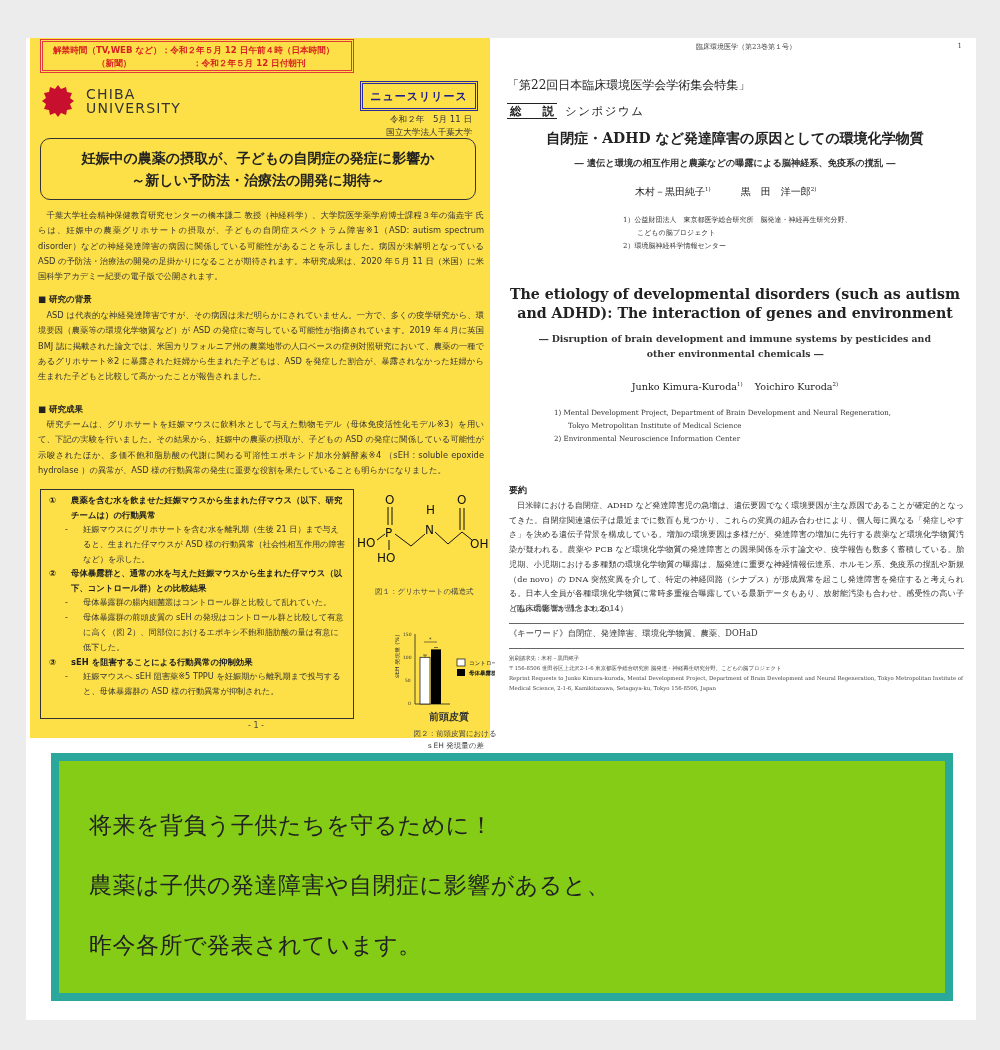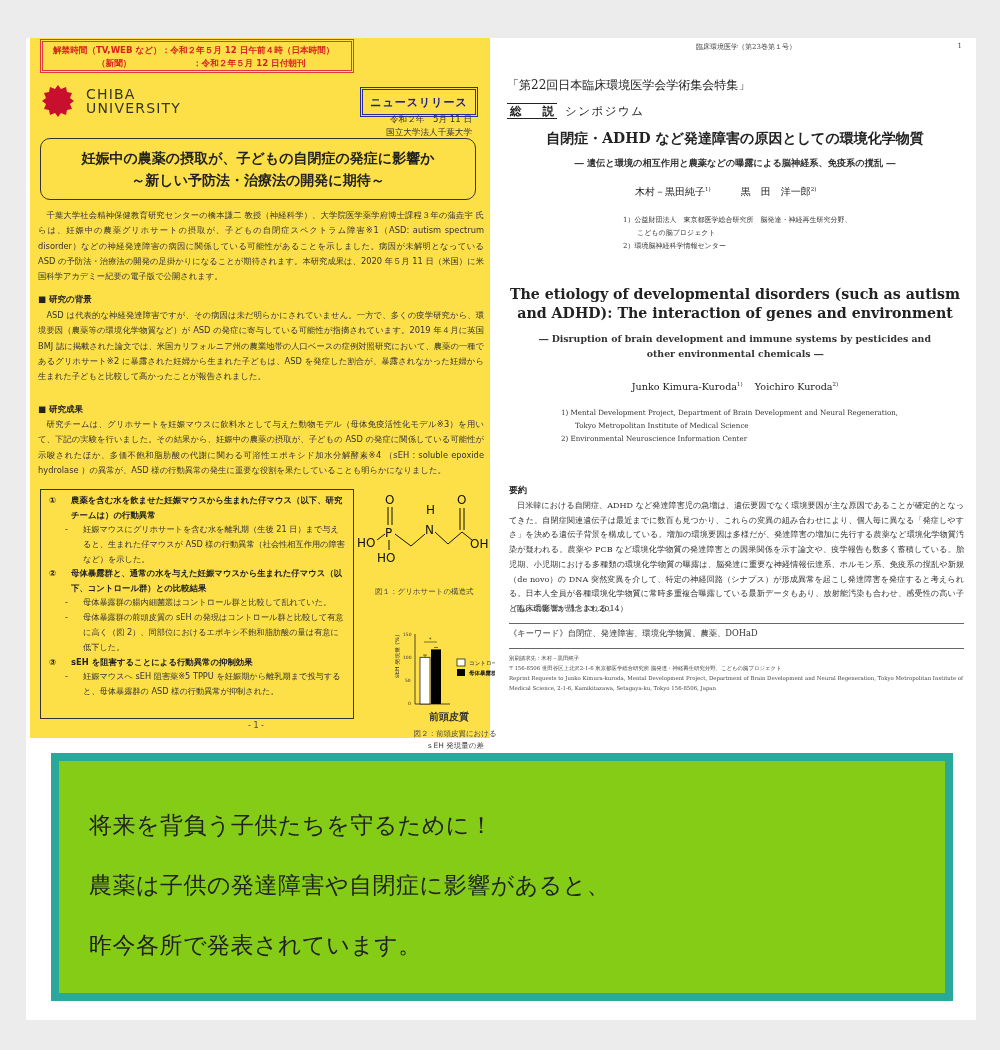--- a/index.html
+++ b/index.html
@@ -14,21 +14,21 @@
              border: 3px double #e03a3a; padding: 2px 0 0 10px; }
   .embargo .row { font-size: 8.6px; font-weight: bold; color: #d82020; line-height: 13px; white-space: nowrap; }
   .embargo .row span.lbl { display: inline-block; }
   .embargo .row2 span.lbl { display: inline-block; width: 140px; padding-left: 44px; }
 
   .logo { position: absolute; left: 12px; top: 47px; display: flex; align-items: center; }
   .logo .mark { width: 32px; height: 32px; }
   .logo .txt { margin-left: 12px; font-family: "DejaVu Sans", sans-serif; font-size: 14px; line-height: 14px;
                letter-spacing: 1.2px; color: #333; }
 
-  .news-badge { position: absolute; left: 330px; top: 49px; width: 118px; height: 30px;
+  .news-badge { position: absolute; left: 330px; top: 43px; width: 118px; height: 30px;
                 border: 3px double #2a2a9a; display: flex; align-items: center; justify-content: center;
                 font-size: 11px; font-weight: bold; color: #1c1c8a; letter-spacing: 1px; }
   .date-block { position: absolute; right: 18px; top: 75px; text-align: right; font-size: 8.6px; line-height: 13px; color: #333; }
 
   .title-box { position: absolute; left: 10px; top: 100px; width: 436px; height: 62px;
                border: 1.5px solid #333; border-radius: 10px; text-align: center; padding-top: 8px; }
   .title-box .t1 { font-size: 14px; font-weight: bold; line-height: 22px; color: #222; }
   .title-box .t2 { font-size: 14px; font-weight: bold; line-height: 22px; color: #222; }
 
   .body-text { position: absolute; left: 8px; font-size: 8.3px; line-height: 15.3px; color: #333; width: 446px; text-align: justify; }
@@ -61,21 +61,21 @@
   .j-cat { position: absolute; left: 12px; top: 65px; font-size: 11.5px; color: #222; display: flex; align-items: center; }
   .j-cat .cat-box { width: 50px; border-top: 1px solid #222; border-bottom: 1.5px solid #222; display: flex; justify-content: space-between; padding: 0 3px; font-weight: bold; line-height: 14px; }
   .j-cat .cat-sub { margin-left: 8px; letter-spacing: 1.5px; }
   .j-title-jp { position: absolute; left: 0; width: 480px; top: 92px; text-align: center; font-size: 14px; font-weight: bold; color: #222; }
   .j-sub-jp { position: absolute; left: 0; width: 480px; top: 119px; text-align: center; font-size: 9.2px; font-weight: bold; color: #333; }
   .j-authors-jp { position: absolute; left: 140px; top: 147px; font-size: 10px; color: #222; white-space: pre; }
   .j-aff-jp { position: absolute; left: 128px; top: 176px; font-size: 7px; line-height: 13px; color: #333; }
   .j-title-en { position: absolute; left: 0; width: 480px; top: 247px; text-align: center; font-size: 14.2px; font-weight: bold; color: #222; line-height: 19px; }
   .j-sub-en { position: absolute; left: 0; width: 480px; top: 293px; text-align: center; font-size: 9.4px; font-weight: bold; color: #333; line-height: 15px; }
   .j-authors-en { position: absolute; left: 0; width: 480px; top: 343px; text-align: center; font-size: 9.6px; color: #222; }
-  .j-aff-en { position: absolute; left: 66px; top: 368px; font-size: 7.1px; line-height: 13px; color: #333; }
+  .j-aff-en { position: absolute; left: 59px; top: 368px; font-size: 7.1px; line-height: 13px; color: #333; }
   .j-abs-head { position: absolute; left: 14px; top: 446px; font-size: 9px; font-weight: bold; color: #222; font-family: "DejaVu Sans", sans-serif; }
   .j-abs { position: absolute; left: 14px; top: 460px; width: 455px; font-size: 8.1px; line-height: 14.7px; color: #333; text-align: justify; }
   .j-abs .cite { display: block; text-align: left; margin-top: -14.7px; }
   .j-rule1 { position: absolute; left: 14px; top: 585px; width: 455px; border-top: 1px solid #666; }
   .j-keywords { position: absolute; left: 14px; top: 590px; font-size: 8.3px; color: #333; }
   .j-rule2 { position: absolute; left: 14px; top: 610px; width: 455px; border-top: 1.5px solid #666; }
   .j-reprint { position: absolute; left: 14px; top: 615px; width: 460px; font-size: 5.4px; line-height: 10px; color: #444; }
 
   
   .msg-box { position: absolute; left: 51px; top: 753px; width: 902px; height: 248px;

